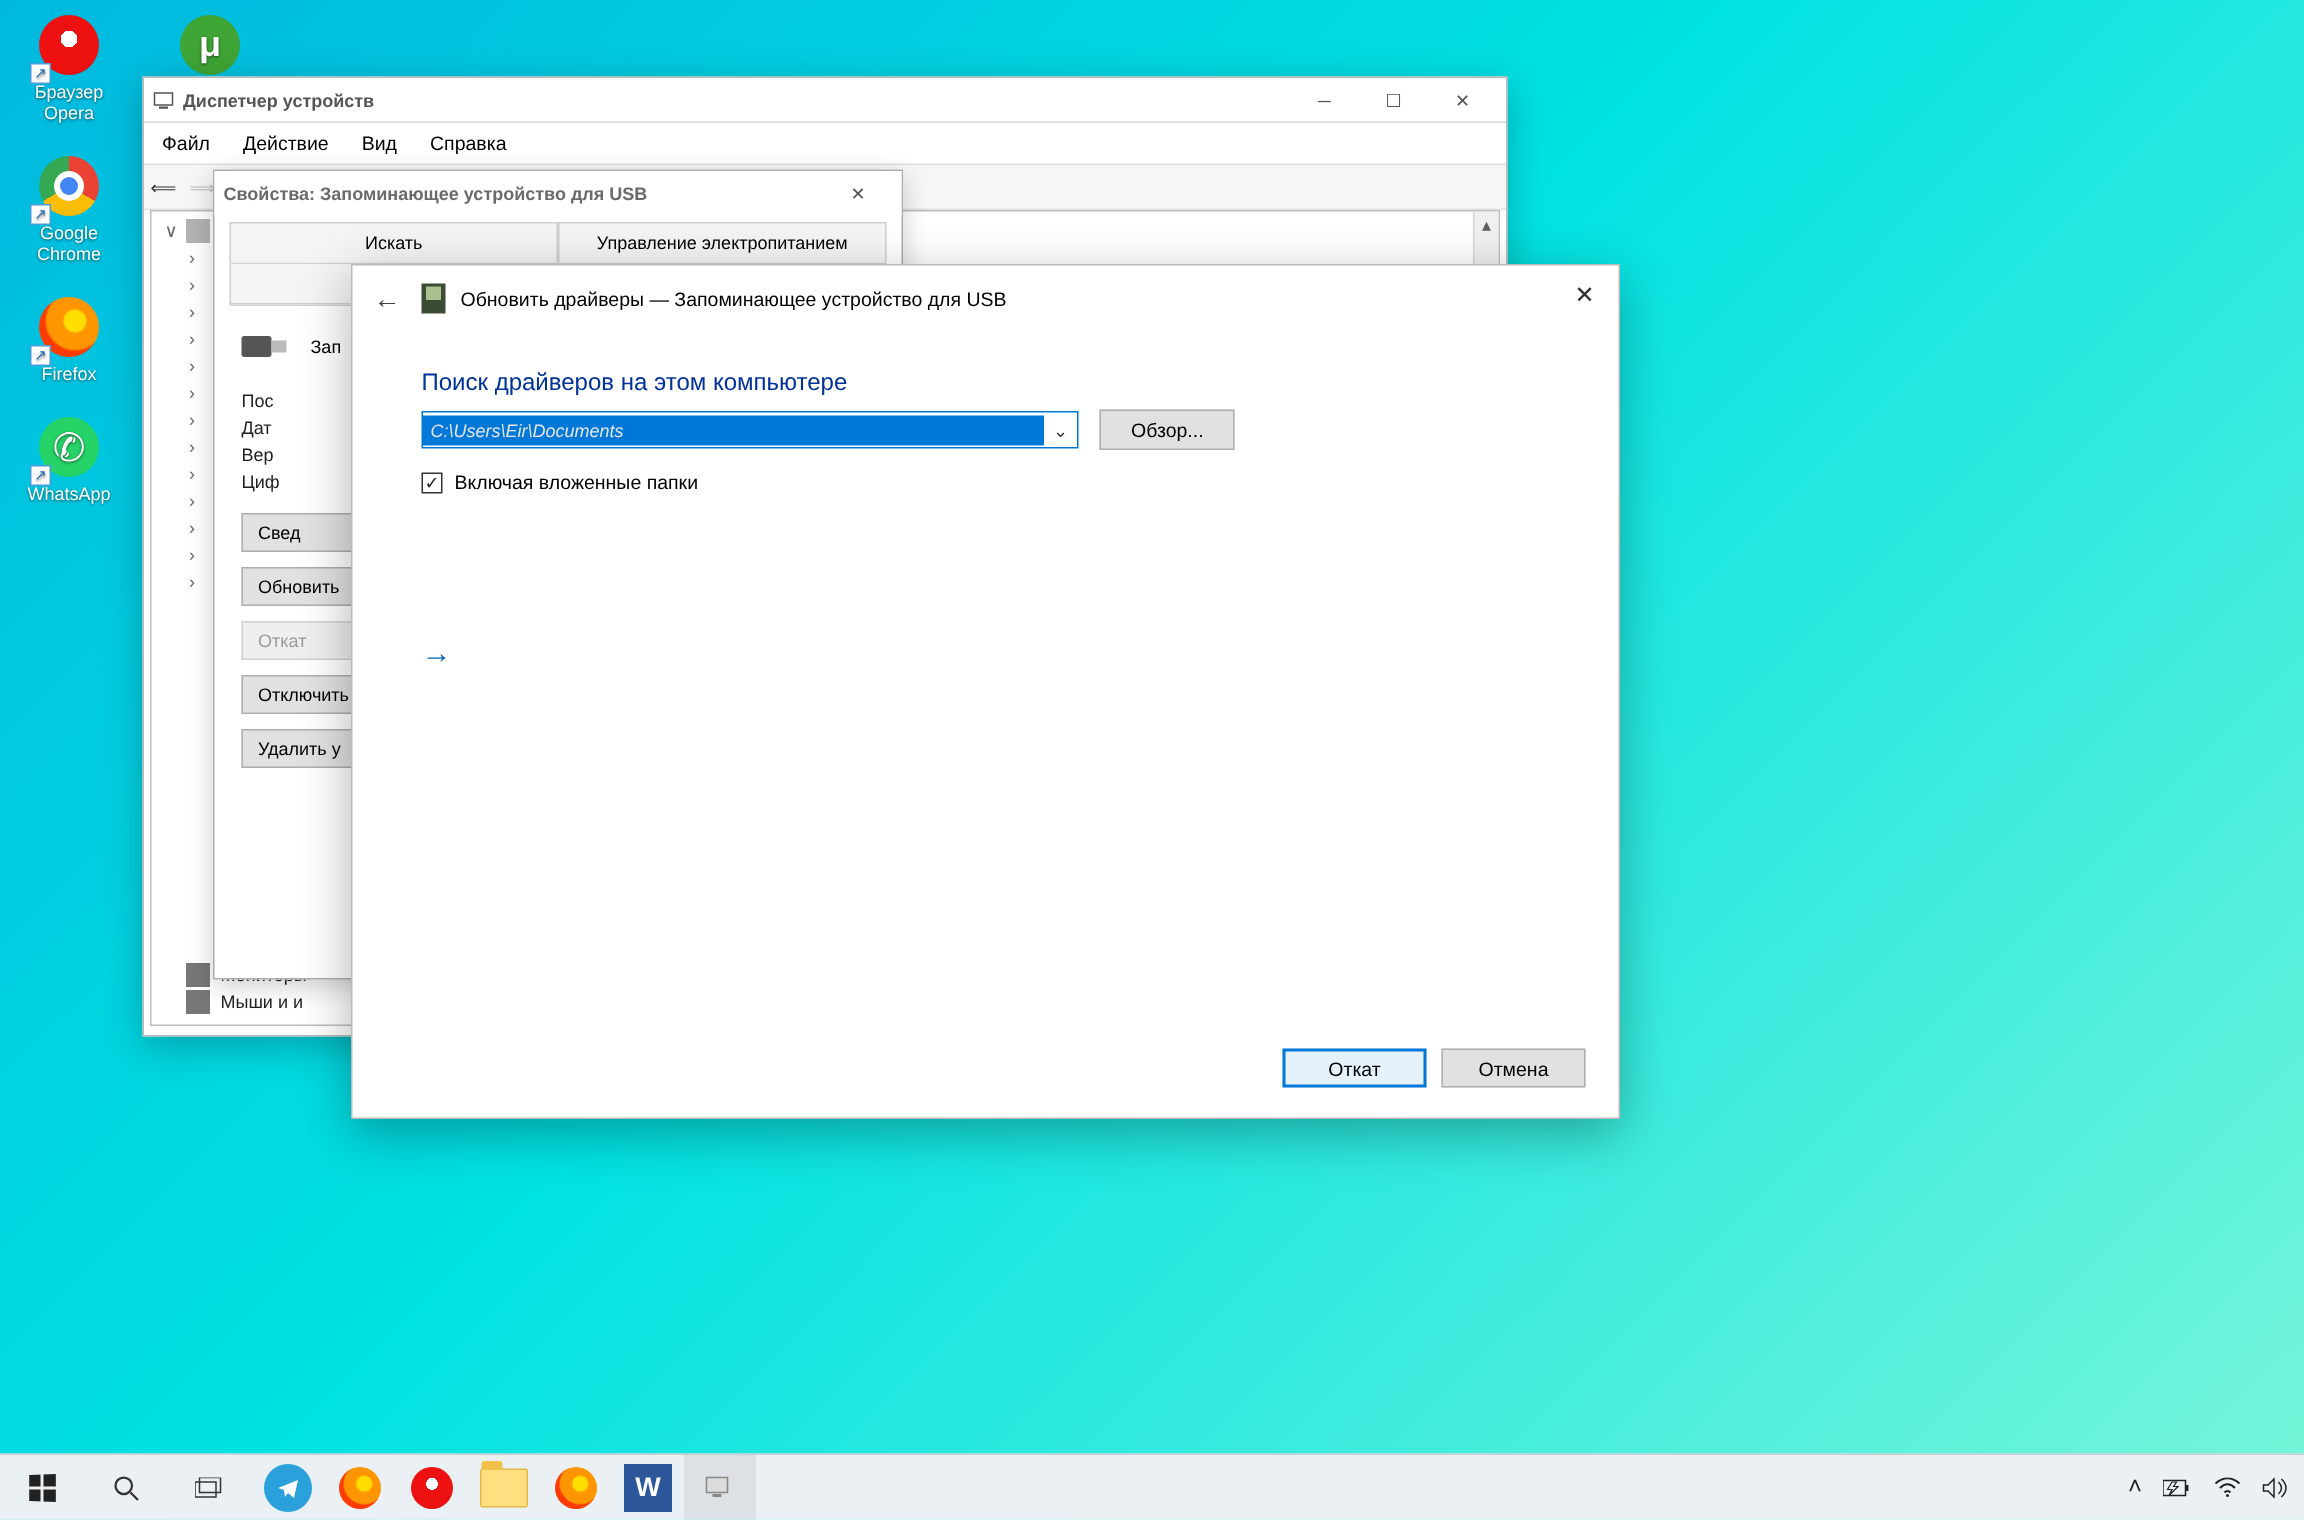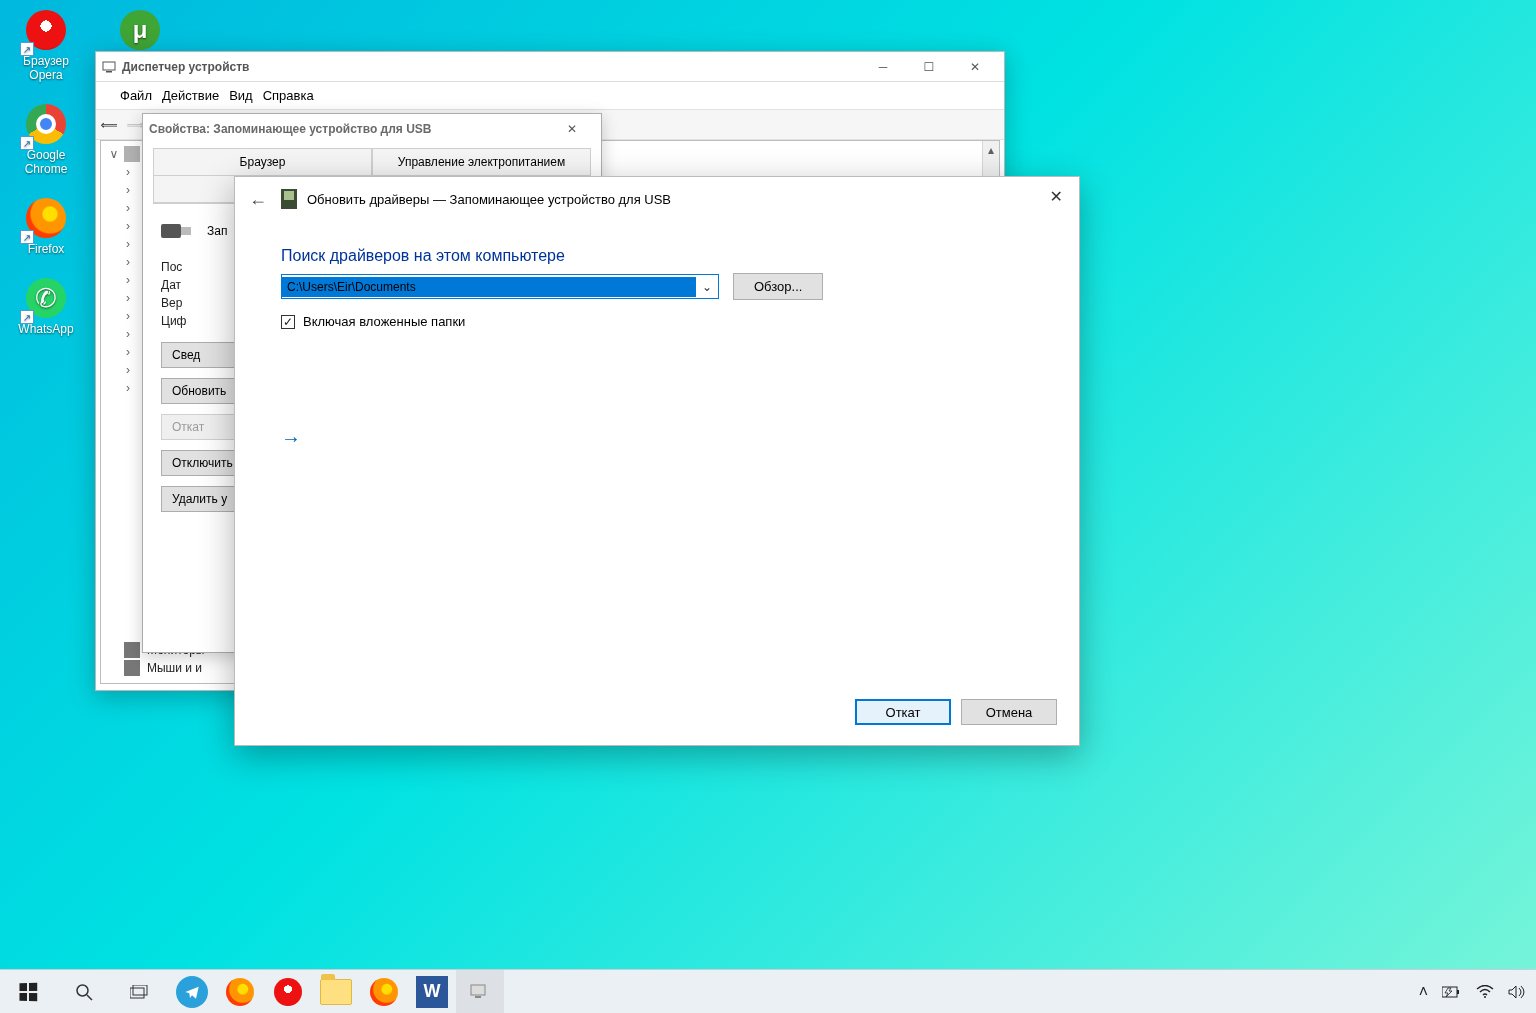--- a/index.html
+++ b/index.html
@@ -31,21 +31,21 @@
 .win {
   position: absolute; background:#fff; border:1px solid #b8b8b8; font-size:12px; color:#000;
 }
 .win .titlebar { height:30px; display:flex; align-items:center; padding:0 6px; background:#fff; border-bottom:1px solid #dcdcdc; font-size:12px; color:#555;}
 .win .titlebar.light{border-bottom:none;}
 .titlebar .tleft { flex:1; display:flex; align-items:center; gap:6px;font-weight:bold;}
 .titlebar .wctrl { width:46px; height:28px; display:flex; align-items:center; justify-content:center; color:#555; }
 
 
 .devmgr { left:95px; top:51px; width:910px; height:640px; box-shadow:0 6px 24px rgba(0,0,0,.25); background:#fff; z-index:1; }
-.menubar{ display:flex; gap:10px; padding:6px 24px; border-bottom:1px solid #e1e1e1; font-size:13px; }
+.menubar{ display:flex; gap:22px; padding:6px 12px; border-bottom:1px solid #e1e1e1; font-size:13px; }
 .menubar span{ cursor:default; }
 .toolbar { display:flex; align-items:center; border-bottom:1px solid #e1e1e1; background:#f6f6f6; height:30px;}
 .toolbar .tbtn{ width:26px;height:26px;display:flex;align-items:center;justify-content:center;color:#333;}
 .toolbar .sep{ width:1px;height:20px;background:#c8c8c8;margin:0 2px;}
 .tree{ position:relative; height: calc(100% - 30px - 34px - 30px); border:1px solid #bdbdbd; margin:0 4px 4px 4px; overflow:hidden; background:#fff;}
 .tree .scroll{ position:absolute; right:0; top:0; bottom:0; width:17px; background:#f0f0f0; border-left:1px solid #d6d6d6;}
 .tree .scroll .arrow{ height:17px; display:flex;align-items:center;justify-content:center; color:#606060;}
 .tree .items{ padding:4px 2px 0 6px;}
 .tree .row{ display:flex; align-items:center; height:18px; font-size:12px; }
 .tree .toggle{ width:14px; text-align:center; color:#666; }
@@ -77,21 +77,21 @@
 .wizard .hdr .back{ width:26px;height:26px;display:flex;align-items:center;justify-content:center;font-size:18px;color:#444;}
 .wizard .hdr .icon{ width:16px;height:20px;background:#3c4b33;position:relative;}
 .wizard .hdr .icon::after{content:"";position:absolute;top:2px;left:3px;right:3px;bottom:9px;background:#a8c18e;}
 .wizard .hdr .title{ font-size:13px;}
 .wizard .close{ position:absolute; top:10px; right:16px; font-size:16px; color:#333;}
 .wizard .body{ padding:10px 46px 0 46px;}
 .section-title{ font-size:16px; color:#003399;margin-top:16px;}
 .subheader{ margin-top:36px; font-size:13px; color:#222;}
 .combo{ margin-top:8px; display:flex; gap:14px; align-items:center;}
 .combo .field{ width:438px; height:25px; border:1px solid #0078d7; display:flex; align-items:center; position:relative;}
-.combo .field span{ flex:1; color:#000000; background:#0078d7; padding:3px 5px; font-size:12px;}
+.combo .field span{ flex:1; color:#e5e5e5; background:#0078d7; padding:3px 5px; font-size:12px;font-style:italic;}
 .combo .field .dd{ width:22px;text-align:center;color:#333;}
 .combo button{ height:27px; padding:0 20px; font-size:13px; border:1px solid #adadad; background:#e1e1e1;}
 .check{ margin-top:14px; display:flex; align-items:center; gap:8px; font-size:13px;}
 .check .box{ width:14px;height:14px;border:1px solid #333;display:flex;align-items:center;justify-content:center;font-size:12px;color:#222;}
 
 .option{ display:flex; gap:14px; margin-top:96px;}
 .option .arrow{ color:#0063b1; font-size:20px; }
 .option .texts{ max-width:560px;}
 .option .title{ color:#0063b1; font-size:15px; line-height:1.3;}
 .option .desc{ color:#0063b1; font-size:13px; margin-top:6px;}
@@ -244,21 +244,21 @@
   </div>
 
   <div class="win propwin">
     <div class="titlebar light">
       <div class="tleft">
           <span>Свойства: Запоминающее устройство для USB</span>
         </div>
       <div class="wctrl close">✕</div>
     </div>
     <div class="tabs">
-      <div class="tab first">Браузер</div>
+      <div class="tab first">Искать</div>
       <div class="tab">Управление электропитанием</div>
     </div>
     <div class="tabs2">
       <div class="tab active">Общие</div>
 
     </div>
     <div class="propbody">
       <div class="devrow">
         <span class="usb-icon"></span>
         <span>Зап</span>

